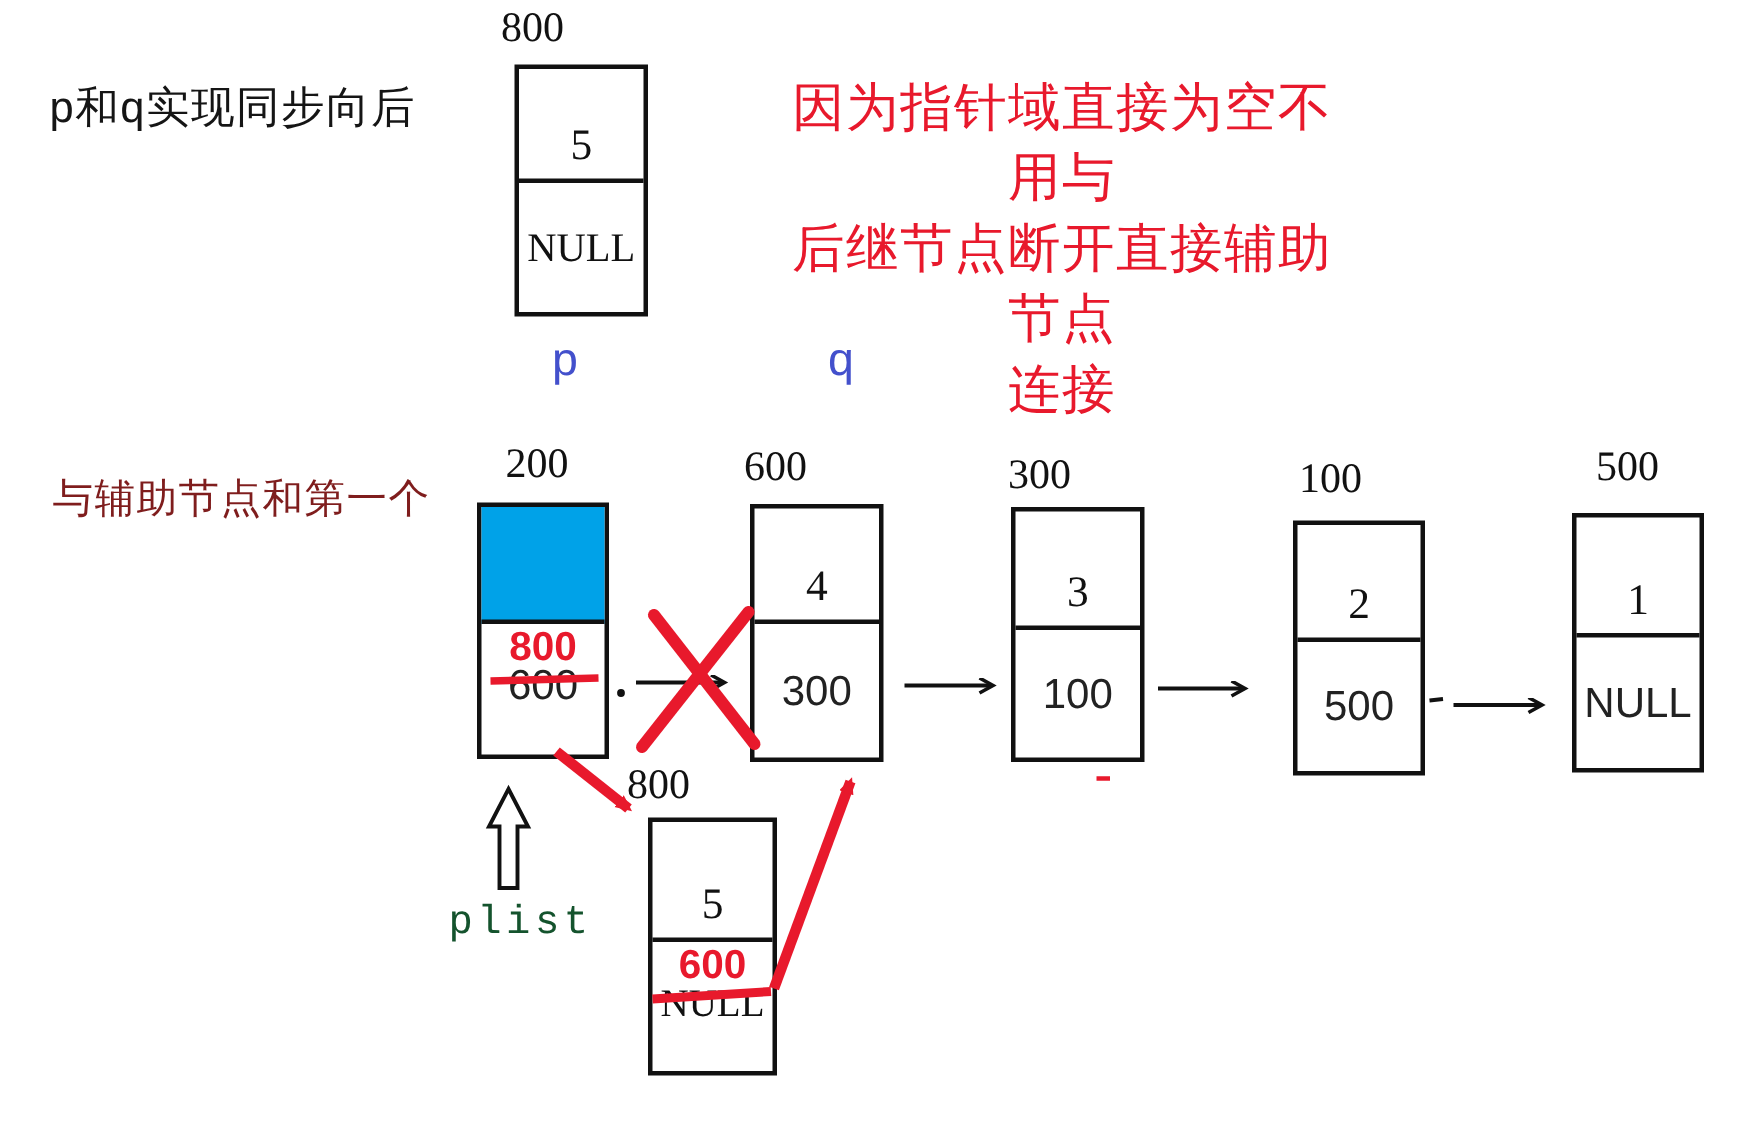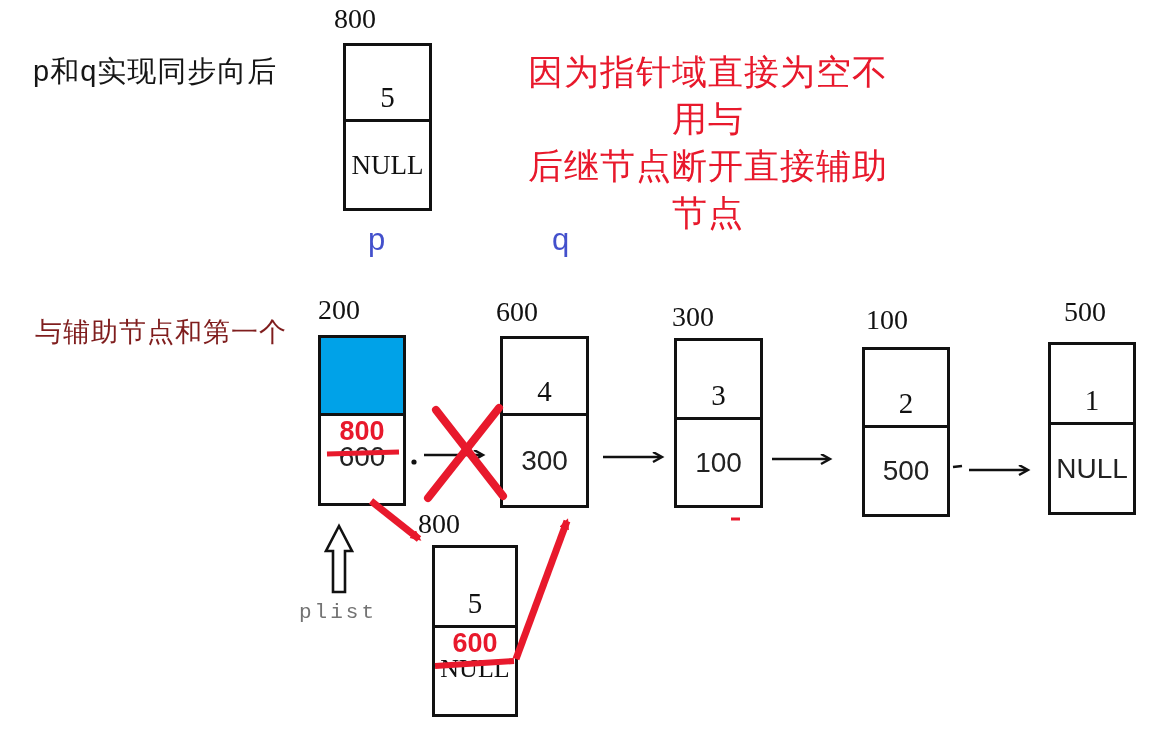--- a/index.html
+++ b/index.html
@@ -71,58 +71,59 @@
     font-family:"Liberation Sans", sans-serif;
     line-height:26px;
   }
   .ptr-blue{
     color:#4350cc;
     font-size:31px;
     font-family:"Liberation Sans", sans-serif;
   }
   .plist-text{
     font-family:"Liberation Mono", monospace;
-    font-size:21px;
-    color:#737373;
+    font-size:27px;
+    color:#14532d;
     letter-spacing:3px;
   }
   svg.overlay{
     position:absolute;left:0;top:0;
     pointer-events:none;
   }
 </style>
 </head>
 <body>
 
 <div id="canvas">
 
   <div class="abs caption" style="left:33px;top:52px;">p和q实现同步向后</div>
 
   <div class="abs annotation" style="left:512px;top:48px;width:392px;">
     <div>因为指针域直接为空不用与</div>
     <div>后继节点断开直接辅助节点</div>
+    <div>连接</div>
   </div>
 
   <div class="abs caption-block" style="left:28px;top:312px;width:266px;">
     <div>与辅助节点和第一个</div>
   </div>
 
   <div class="abs addr-label" style="left:334px;top:3px;">800</div>
   <div class="abs node" style="left:343px;top:43px;width:89px;height:168px;">
     <div class="cell value value-bottom" style="height:76px;">
       <span class="serif-val">5</span>
     </div>
     <div class="cell" style="flex:1;">
       <span class="serif-val" style="font-size:27px;">NULL</span>
     </div>
   </div>
   <div class="abs ptr-blue" style="left:368px;top:222px;">p</div>
   <div class="abs ptr-blue" style="left:552px;top:222px;">q</div>
 
-  <div class="abs addr-label" style="left:318px;top:294px;text-align:right;">200</div>
+  <div class="abs addr-label" style="left:337px;top:294px;text-align:right;">200</div>
   <div class="abs node" style="left:318px;top:335px;width:88px;height:171px;">
     <div class="cell value" style="height:78px;background:#00A2E8;"></div>
     <div class="cell stacked" style="flex:1;">
       <span class="red-val">800</span>
       <span class="sans-val" style="line-height:26px;">600</span>
     </div>
   </div>
 
   <div class="abs addr-label" style="left:496px;top:296px;">600</div>
   <div class="abs node" style="left:500px;top:336px;width:89px;height:172px;">

